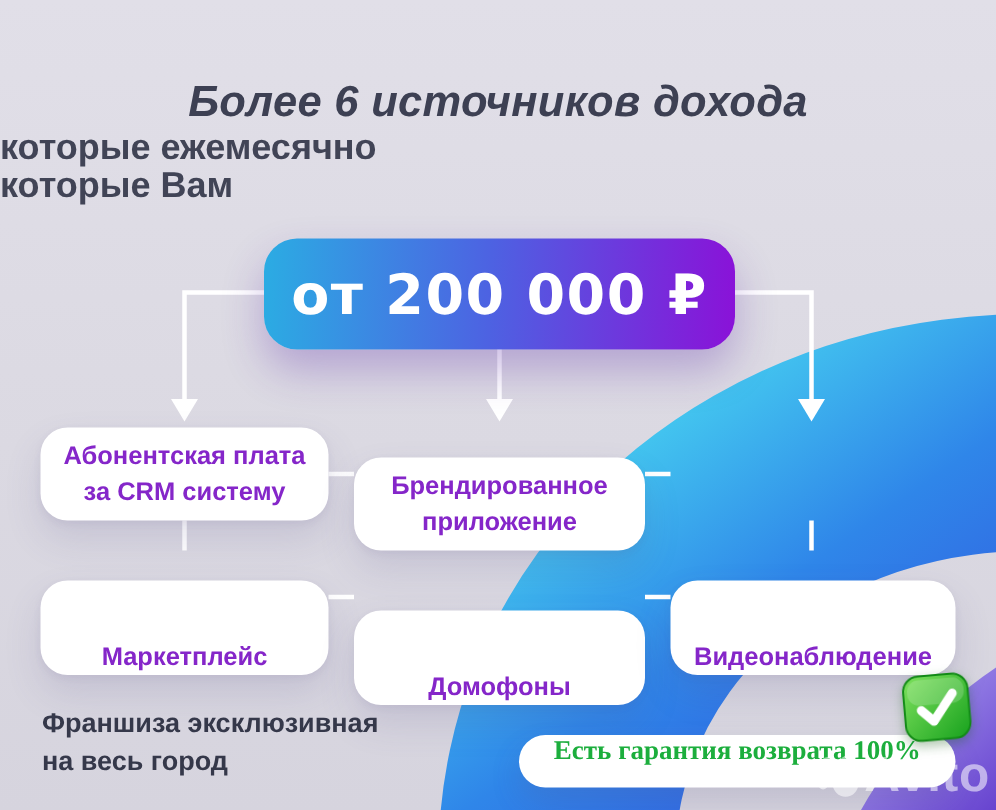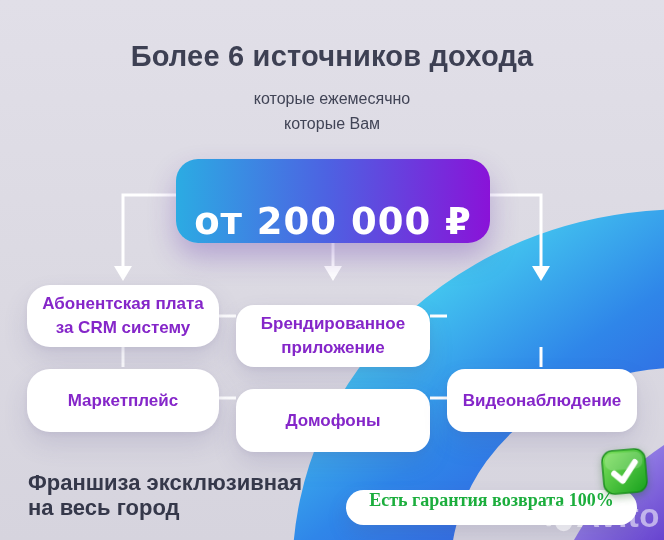--- a/index.html
+++ b/index.html
@@ -7,61 +7,61 @@
     position:relative; width:664px; height:540px; overflow:hidden;
     font-family:"Liberation Sans", sans-serif;
     background:linear-gradient(180deg,#e1dfe8 0%, #dbd9e2 55%, #d6d4de 100%);
   }
   .layer { position:absolute; inset:0; }
   .bg-swirl { z-index:0; }
   .connectors { z-index:1; }
 
   
   .title {
-    position:absolute; z-index:2; left:0; right:0; top:40px;
+    position:absolute; z-index:2; left:0; right:0; top:52px;
     text-align:center; font-size:29px; font-weight:bold;
-    color:#3d4053; letter-spacing:.2px;
+    color:#3d4053; letter-spacing:.2px;font-style:italic;
   }
   .subtitle {
     position:absolute; z-index:2; left:0; right:0; top:86px;
-    text-align:center; font-size:16px; font-weight:400;
+    text-align:left; font-size:24px; font-weight:700;
     color:#414456; line-height:25px;
   }
 
   
   .badge {
-    position:absolute; z-index:2; left:176px; top:159px; width:314px; height:84px;
+    position:absolute; z-index:2; left:176px; top:159px; width:314px; height:74px;
     border-radius:22px;
     background:linear-gradient(92deg,#2bace3 0%, #4d62e2 48%, #8a12d8 100%);
-    display:flex; align-items:flex-end; justify-content:center;
+    display:flex; align-items:center; justify-content:center;
     box-shadow:0 14px 28px rgba(90,40,170,.30);
   }
   .badge span {
     color:#ffffff; font-size:37px; font-weight:bold; letter-spacing:1px;
     font-family:"DejaVu Sans","Liberation Sans",sans-serif;
   }
 
   
   .card {
     position:absolute; z-index:2; background:#ffffff; border-radius:18px;
     display:flex; align-items:center; justify-content:center; text-align:center;
     color:#8526c9; font-weight:bold; font-size:17px; line-height:24px;
     box-shadow:0 12px 24px rgba(96,86,140,.16), 0 2px 5px rgba(96,86,140,.08);
     padding:0 6px; box-sizing:border-box;
   }
   .r1 { top:285px; height:62px; }
-  .r2 { top:369px; height:63px; }
-  .c1 { left:27px;  width:192px;border-radius:23px; }
+  .r2 { top:387px; height:63px;align-items:flex-end; }
+  .c1 { left:27px;  width:192px; }
   .c2 { left:236px; width:194px;margin-top:20px; }
   .c3 { left:447px; width:190px; }
 
   
   .franchise {
     position:absolute; z-index:2; left:28px; top:470px;
-    font-size:22px; font-weight:bold; color:#35384a; line-height:25px;
+    font-size:18px; font-weight:bold; color:#35384a; line-height:25px;
   }
   .guarantee-pill {
     position:absolute; z-index:3; left:346px; top:490px; width:291px; height:35px;
     background:#ffffff; border-radius:18px;
     display:flex; align-items:flex-start; justify-content:center;
     box-shadow:0 10px 20px rgba(96,86,140,.18);
     font-family:Liberation Serif, serif;
   }
   .guarantee-pill span { color:#1cae3d; font-size:18px; font-weight:bold; }
   .check-emoji {

